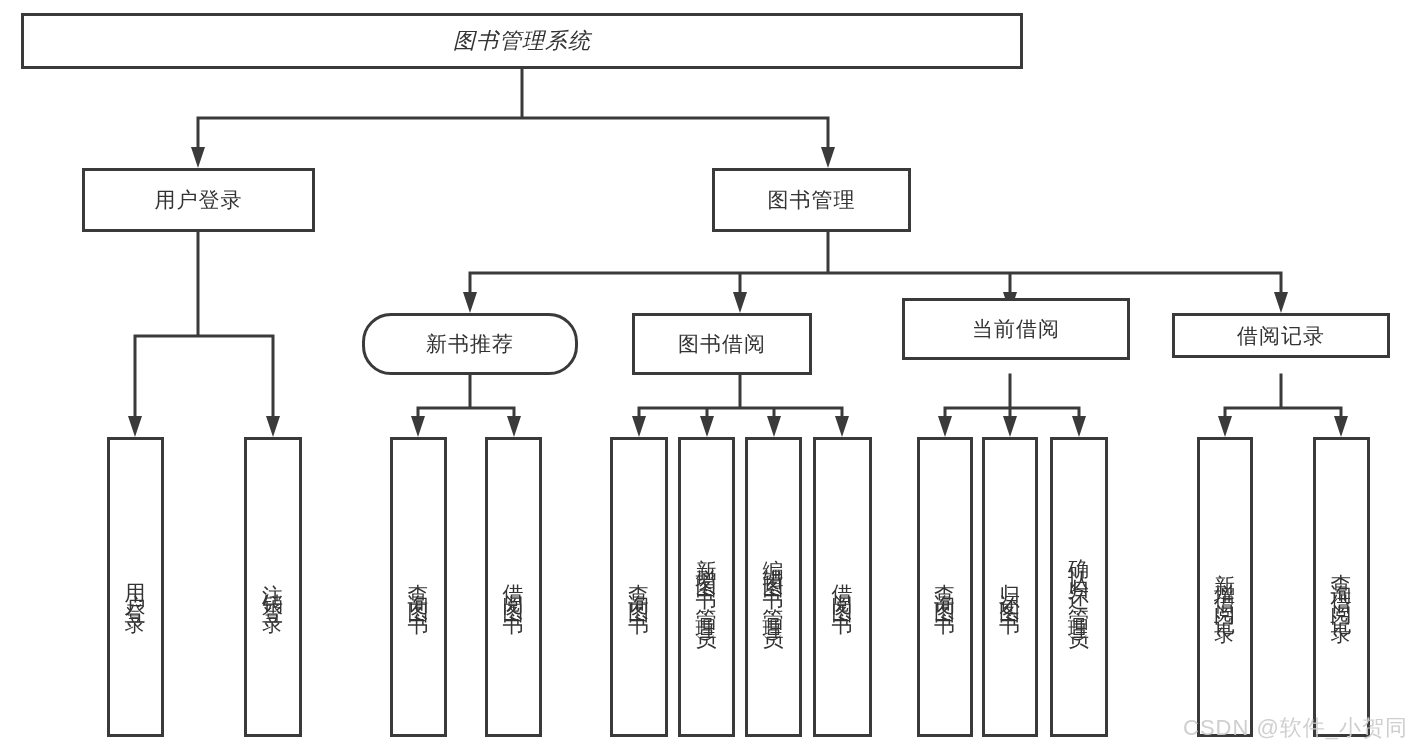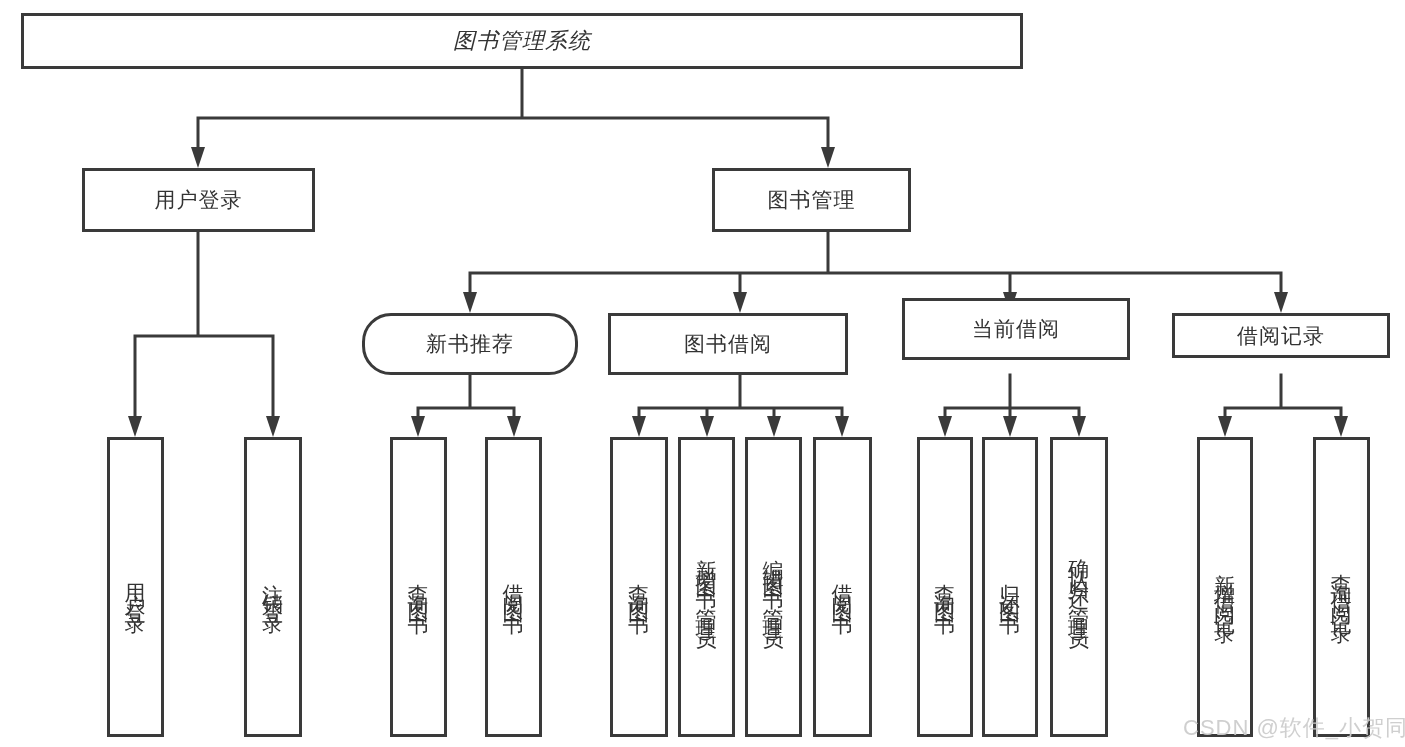--- a/index.html
+++ b/index.html
@@ -82,21 +82,21 @@
       <polygon points="1334,416 1348,416 1341,437"></polygon>
     </g>
   </svg>
 
   <div class="node hbox root" style="left:21px;top:13px;width:1002px;height:56px;">图书管理系统</div>
 
   <div class="node hbox" style="left:82px;top:168px;width:233px;height:64px;">用户登录</div>
   <div class="node hbox" style="left:712px;top:168px;width:199px;height:64px;">图书管理</div>
 
   <div class="node hbox" style="left:362px;top:313px;width:216px;height:62px;border-radius:29px;">新书推荐</div>
-  <div class="node hbox" style="left:608px;top:313px;width:240px;height:62px;">图书借阅</div>
+  <div class="node hbox" style="left:632px;top:313px;width:180px;height:62px;">图书借阅</div>
   <div class="node hbox" style="left:902px;top:298px;width:228px;height:62px;">当前借阅</div>
   <div class="node hbox" style="left:1172px;top:313px;width:218px;height:45px;">借阅记录</div>
 
   <div class="node vbox" style="left:107px;top:437px;width:57px;height:300px;">用户登录</div>
   <div class="node vbox" style="left:244px;top:437px;width:58px;height:300px;">注销登录</div>
 
   <div class="node vbox" style="left:390px;top:437px;width:57px;height:300px;">查询图书</div>
   <div class="node vbox" style="left:485px;top:437px;width:57px;height:300px;">借阅图书</div>
 
   <div class="node vbox" style="left:610px;top:437px;width:58px;height:300px;">查询图书</div>

